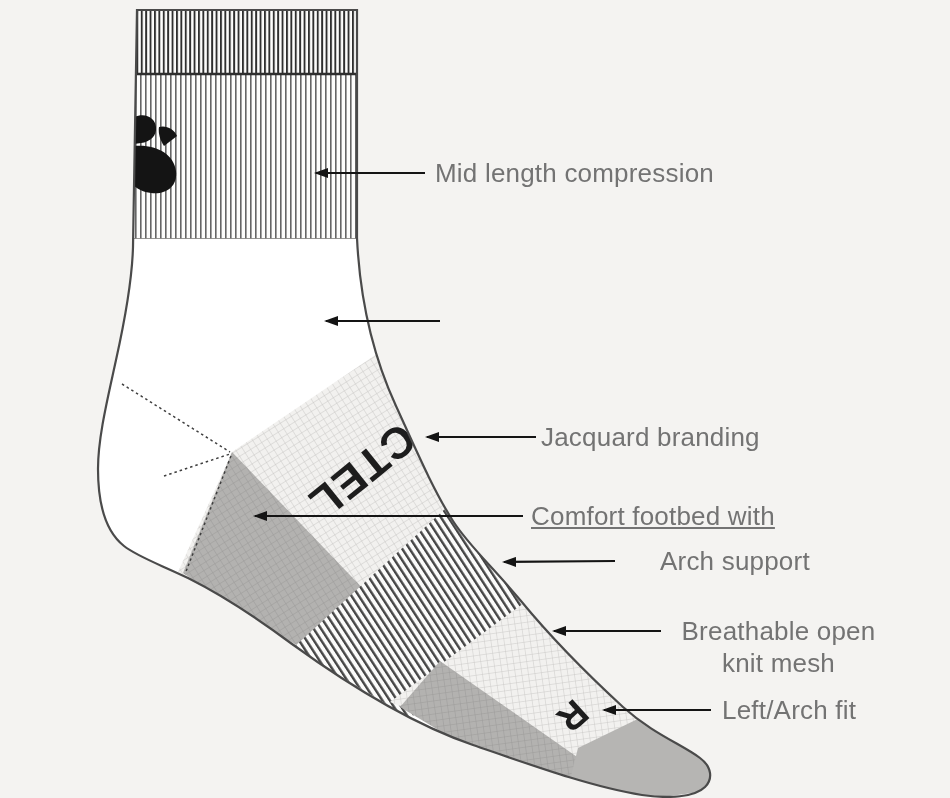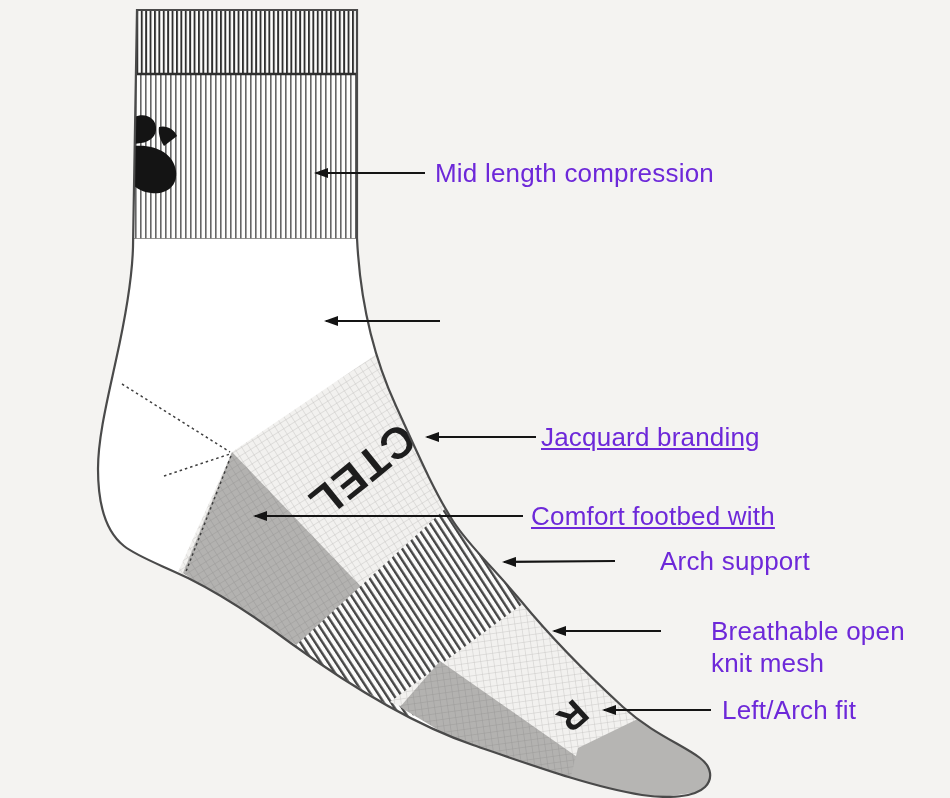--- a/index.html
+++ b/index.html
@@ -9,30 +9,31 @@
     width: 950px;
     height: 798px;
     background: #f4f3f1;
   }
   .canvas svg { position: absolute; left: 0; top: 0; }
   .lbl {
     position: absolute;
     font-size: 26px;
     line-height: 32px;
     letter-spacing: 0.2px;
-    color: #6d28d9;
+    color: #737373;
     white-space: nowrap;
+    text-align: center;
   }
   .lbl.wrap { white-space: normal; }
   .lbl1 { left: 435px; top: 157px; }
   .lbl2 { left: 452px; top: 305px; }
-  .lbl3 { left: 541px; top: 421px; text-decoration: underline; }
+  .lbl3 { left: 541px; top: 421px; }
   .lbl4 { left: 531px; top: 500px; text-decoration: underline; }
   .lbl5 { left: 660px; top: 545px; }
-  .lbl6 { left: 711px; top: 615px; width: 215px; }
+  .lbl6 { left: 671px; top: 615px; width: 215px; }
   .lbl7 { left: 722px; top: 694px; }
 </style>
 </head>
 <body>
 
 <div class="canvas">
 
   <svg width="950" height="798" viewBox="0 0 950 798">
     <defs>
       <path id="sockPath" d="M137,10 L357,10 L357,238

